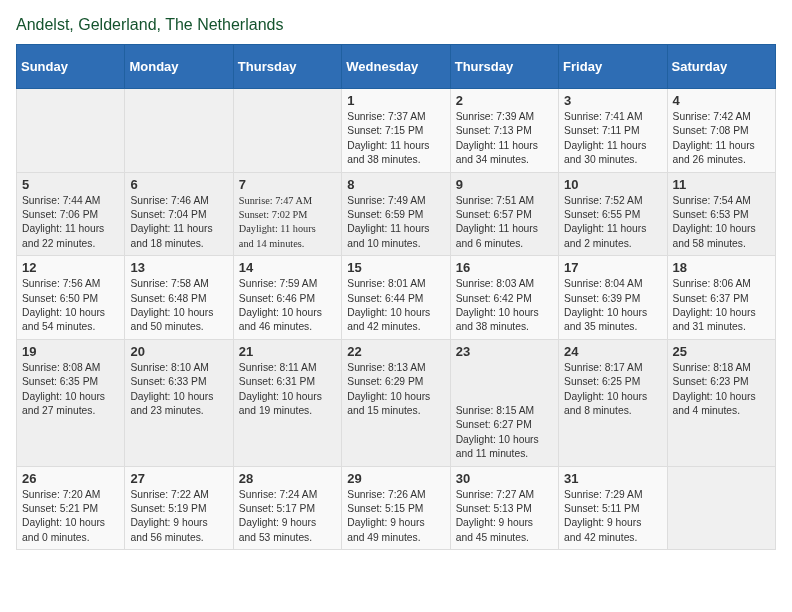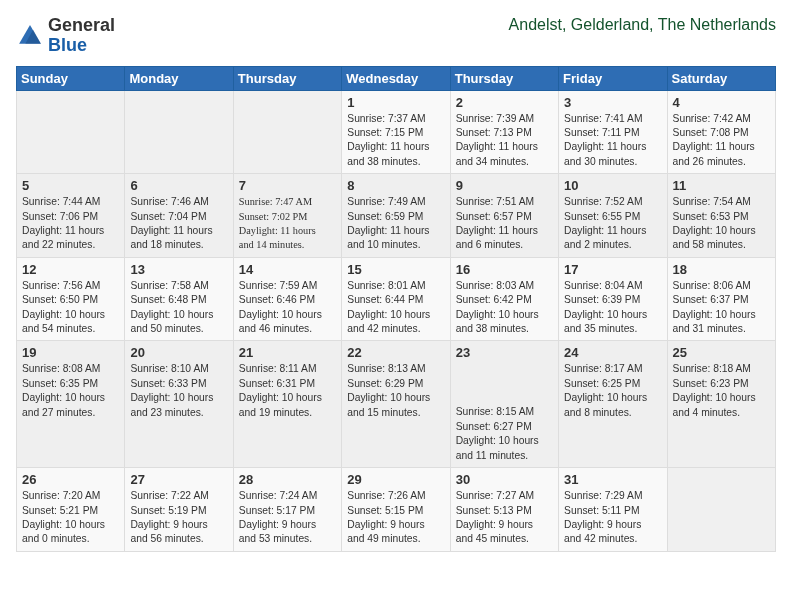--- a/index.html
+++ b/index.html
@@ -48,21 +48,21 @@
     .calendar {
       width: 100%;
       border-collapse: collapse;
       border: 1px solid #ccc;
     }
     .calendar th {
       background-color: #2e6db4;
       color: white;
       font-size: 13px;
       font-weight: bold;
-      padding: 4px 4px;
+      padding: 14px 4px;
       text-align: left;
       border: 1px solid #2060a0;
     }
     .calendar td {
       vertical-align: top;
       border: 1px solid #ddd;
       padding: 4px 5px;
       width: 108px;
       min-height: 80px;
       font-size: 10.5px;
@@ -88,30 +88,20 @@
       line-height: 1.4;
     }
     .empty-cell {
       background: #f0f0f0 !important;
     }
   </style>
 </head>
 <body>
 
 <div class="header">
-  <div class="logo">
-    <svg class="logo-icon" viewBox="0 0 36 36">
-      <polygon points="18,4 32,28 4,28" fill="#2e6db4"></polygon>
-      <polygon points="22,10 32,28 12,28" fill="#1a4a80" opacity="0.5"></polygon>
-    </svg>
-    <div class="logo-text">
-      <span class="logo-general">General</span><br>
-      <span class="logo-blue">Blue</span>
-    </div>
-  </div>
   <div class="title-block">
     <div class="location">Andelst, Gelderland, The Netherlands</div>
   </div>
 </div>
 
 <table class="calendar">
   <thead>
     <tr>
     <th>Sunday</th>
         <th>Monday</th>

